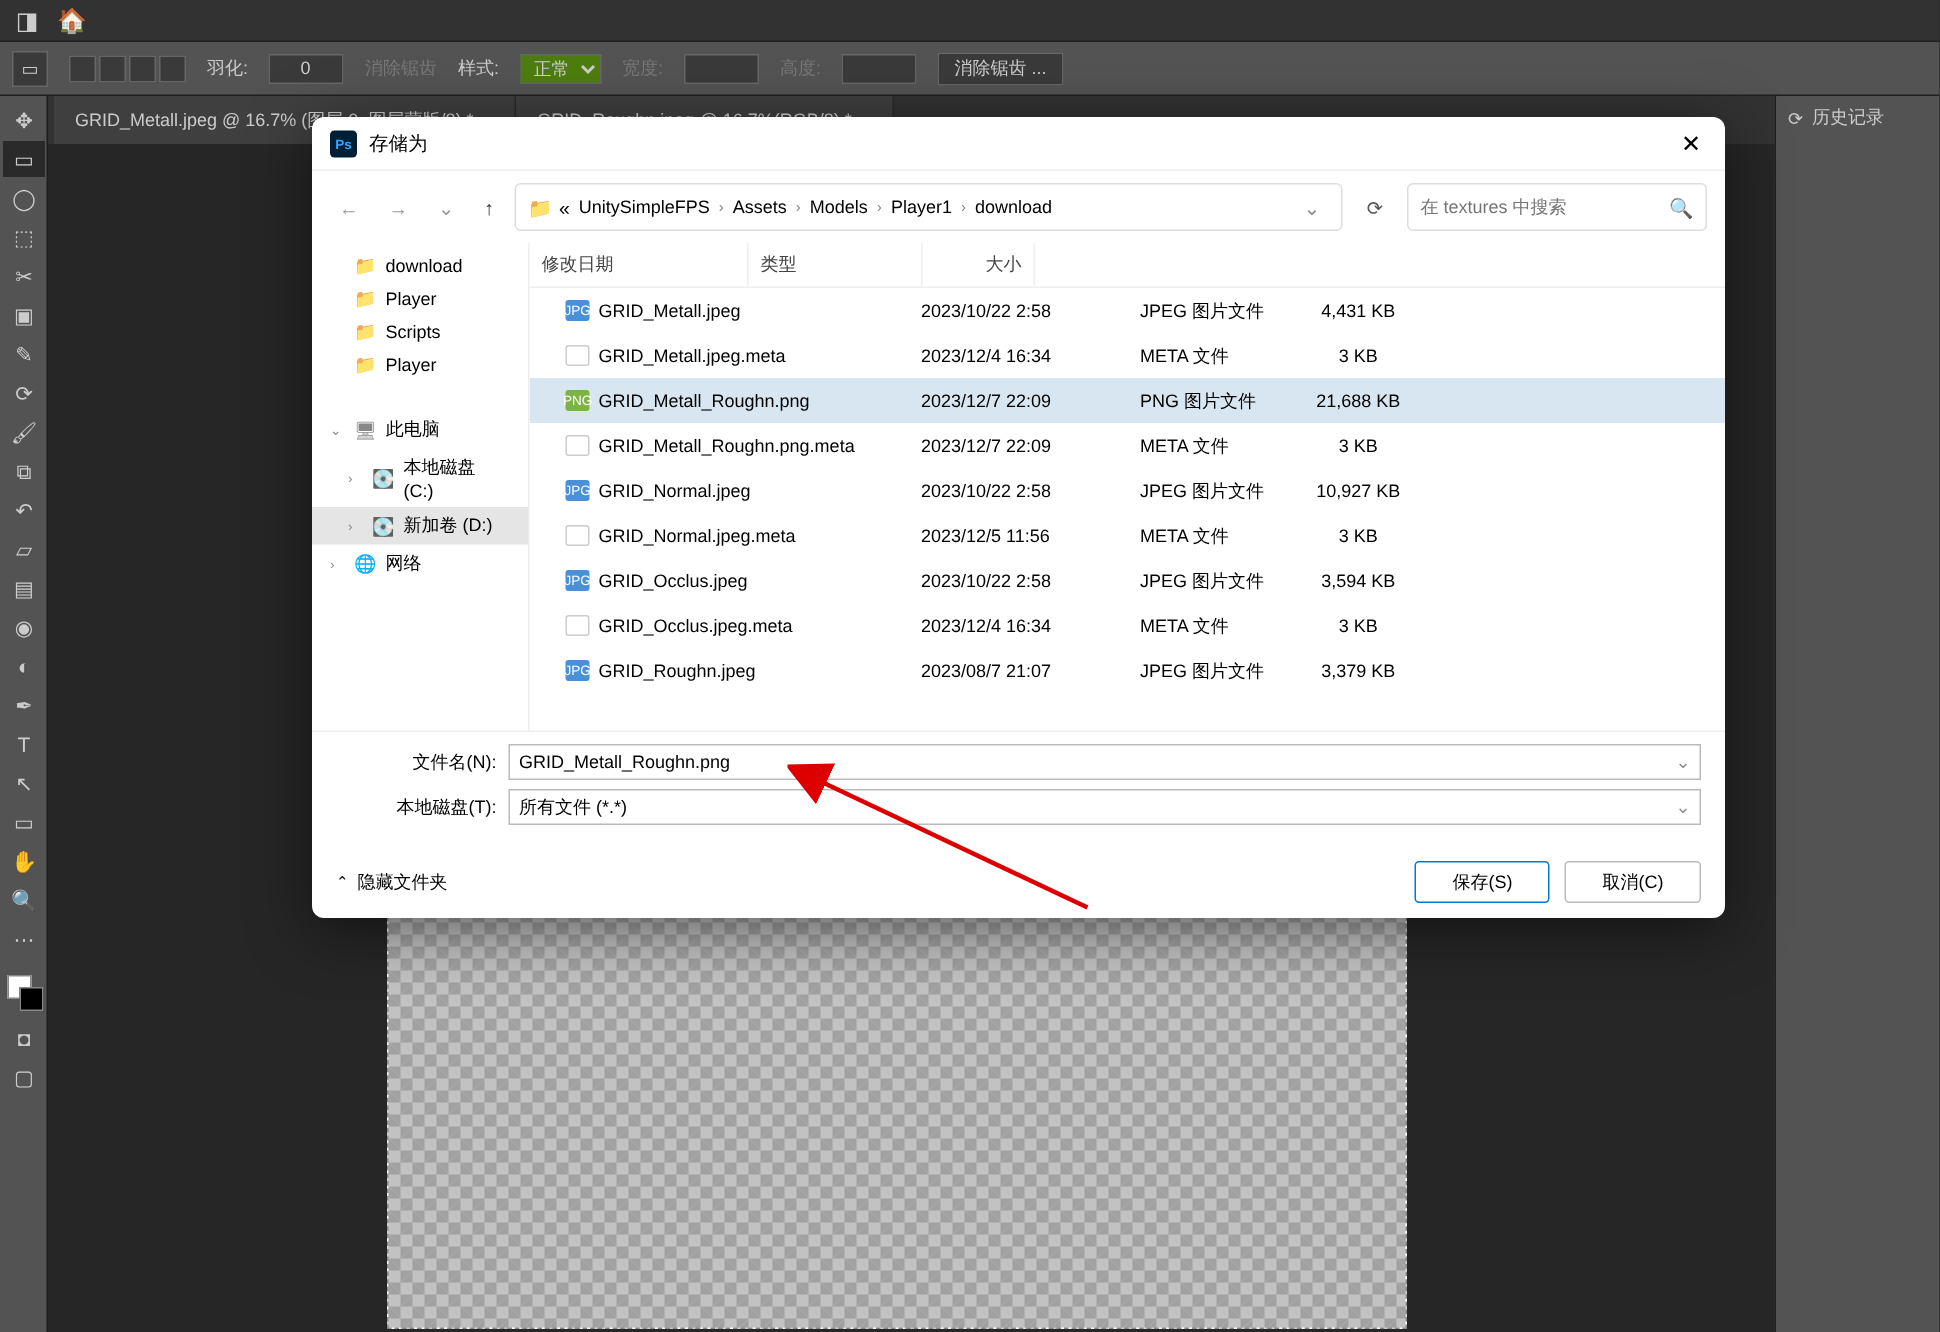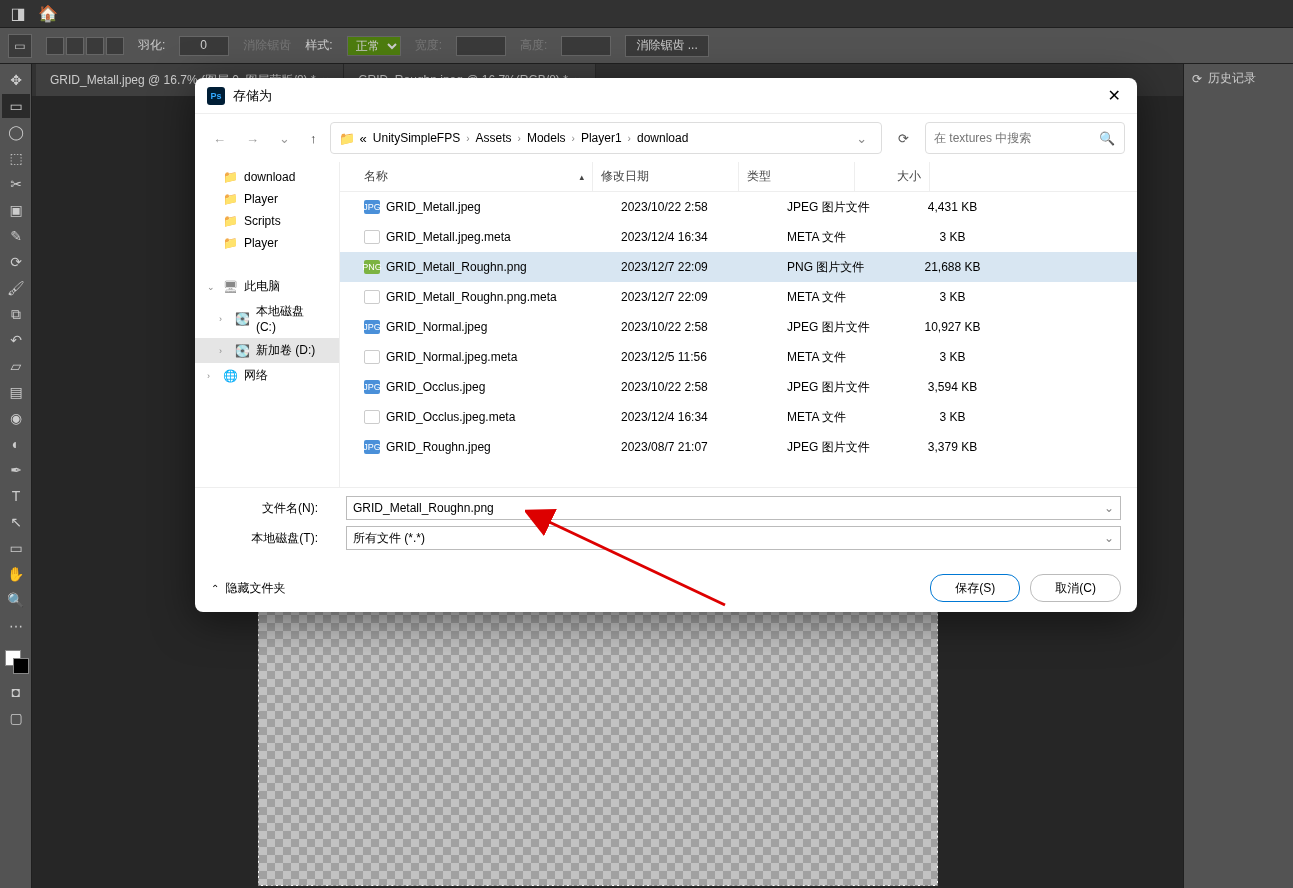--- a/index.html
+++ b/index.html
@@ -38,21 +38,21 @@
 
 
 .canvas-area { position: absolute; left: 32px; top: 96px; right: 110px; bottom: 0; background: #262626; }
 .checker { position: absolute; left: 226px; top: 510px; width: 680px; height: 280px;
   background-image: linear-gradient(45deg,#ccc 25%,transparent 25%),linear-gradient(-45deg,#ccc 25%,transparent 25%),linear-gradient(45deg,transparent 75%,#ccc 75%),linear-gradient(-45deg,transparent 75%,#ccc 75%);
   background-size: 16px 16px; background-position: 0 0,0 8px,8px -8px,-8px 0; background-color: #fff; border: 1px dashed #888;
 }
 .checker::after { content:""; position:absolute; inset:0; background: rgba(80,80,80,0.35); }
 
 
-.dialog { position: absolute; left: 195px; top: 78px; width: 942px; height: 534px; background: #fff; border-radius: 8px; box-shadow: 0 8px 40px rgba(0,0,0,0.5); display: flex; flex-direction: column; overflow: hidden; }
+.dialog { position: absolute; left: 208px; top: 78px; width: 942px; height: 534px; background: #fff; border-radius: 8px; box-shadow: 0 8px 40px rgba(0,0,0,0.5); display: flex; flex-direction: column; overflow: hidden; }
 .dlg-title { height: 36px; display: flex; align-items: center; padding: 0 12px; font-size: 13px; justify-content: space-between; border-bottom: 1px solid #eee; }
 .dlg-title .l { display: flex; align-items: center; gap: 8px; }
 .dlg-title .ps-icon { width: 18px; height: 18px; background: #001e36; color: #31a8ff; font-size: 9px; font-weight: bold; display: flex; align-items:center; justify-content:center; border-radius: 3px; }
 .dlg-close { cursor: pointer; font-size: 16px; padding: 4px; }
 
 .dlg-nav { height: 48px; display: flex; align-items: center; padding: 0 12px; gap: 8px; font-size: 13px; }
 .nav-arrow { color: #999; padding: 4px 6px; cursor: pointer; }
 .nav-arrow.enabled { color: #333; }
 .breadcrumb { flex: 1; display: flex; align-items: center; gap: 4px; border: 1px solid #ddd; height: 32px; padding: 0 8px; border-radius: 4px; }
 .breadcrumb .fico { color: #f0b429; }
@@ -83,40 +83,40 @@
 .file-area { flex: 1; display: flex; flex-direction: column; overflow: hidden; }
 .fh { height: 30px; display: flex; align-items: center; font-size: 12px; color: #444; border-bottom: 1px solid #eee; }
 .fh .col { padding: 0 8px; cursor: pointer; border-right: 1px solid #eee; display: flex; align-items: center; height: 100%; }
 .col-name { width: 253px; padding-left: 24px !important; }
 .col-date { width: 146px; }
 .col-type { width: 116px; }
 .col-size { width: 75px; text-align: center; justify-content: flex-end; }
 .fh .sort { font-size: 9px; margin-left: auto; }
 
 .flist { flex: 1; overflow-y: auto; font-size: 12px; }
-.frow { height: 30px; display: flex; align-items: center; cursor: pointer; gap: 20px; }
+.frow { height: 30px; display: flex; align-items: center; cursor: pointer; }
 .frow.sel { background: #d8e6f2; }
 .frow .col { padding: 0 8px; }
 .frow .col-name { display: flex; align-items: center; gap: 6px; }
 .fico2 { width: 16px; height: 14px; display: inline-flex; align-items: center; justify-content: center; font-size: 9px; border-radius: 2px; color: #fff; }
 .fico2.jpg { background: #4a90d9; }
 .fico2.png { background: #7cb342; }
 .fico2.meta { background: none; border: 1px solid #ccc; color: #999; }
 
 .dlg-inputs { padding: 8px 16px; font-size: 12px; border-top: 1px solid #eee; }
-.irow { display: flex; align-items: center; margin-bottom: 6px; gap: 20px; }
+.irow { display: flex; align-items: center; margin-bottom: 6px; }
 .irow label { width: 115px; text-align: right; padding-right: 8px; }
 .irow .combo { flex: 1; height: 24px; border: 1px solid #bbb; display: flex; align-items: center; padding: 0 6px; justify-content: space-between; }
 .irow .combo .dd { color: #888; cursor: pointer; }
 
 .dlg-foot { height: 48px; display: flex; align-items: center; padding: 0 16px; justify-content: space-between; font-size: 12px; }
 .hide-folders { display: flex; align-items: center; gap: 6px; cursor: pointer; }
 .hide-folders .chev { font-size: 10px; }
 .dlg-btns { display: flex; gap: 10px; }
-.dlg-btns button { height: 28px; padding: 0 24px; border: 1px solid #bbb; background: #fff; border-radius: 13px; cursor: pointer; font-size: 12px; }
+.dlg-btns button { height: 28px; padding: 0 24px; border: 1px solid #bbb; background: #fff; border-radius: 3px; cursor: pointer; font-size: 12px; }
 .dlg-btns button.primary { border: 1px solid #0078d4; }
 
 
 .arrow-annot { position: absolute; left: 525px; top: 505px; pointer-events: none; }
 </style>
 </head>
 <body>
 
 <div class="topbar">
   <span class="icon-btn">◨</span>
@@ -272,24 +272,20 @@
         </div>
       <div class="side-item">
           <span class="expand">›</span>
           <span class="drv">🌐</span>
           <span>网络</span>
         </div>
     </div>
 
     <div class="file-area">
       <div class="fh">
-        <div class="col col-name">
-            <span>名称</span>
-            <span class="sort">▴</span>
-          </div>
         <div class="col col-date">修改日期</div>
         <div class="col col-type">类型</div>
         <div class="col col-size">大小</div>
       </div>
       <div class="flist" id="flist">
           <div class="frow">
             <div class="col col-name">
               <span class="fico2 jpg">JPG</span>
               <span>GRID_Metall.jpeg</span>
             </div>

